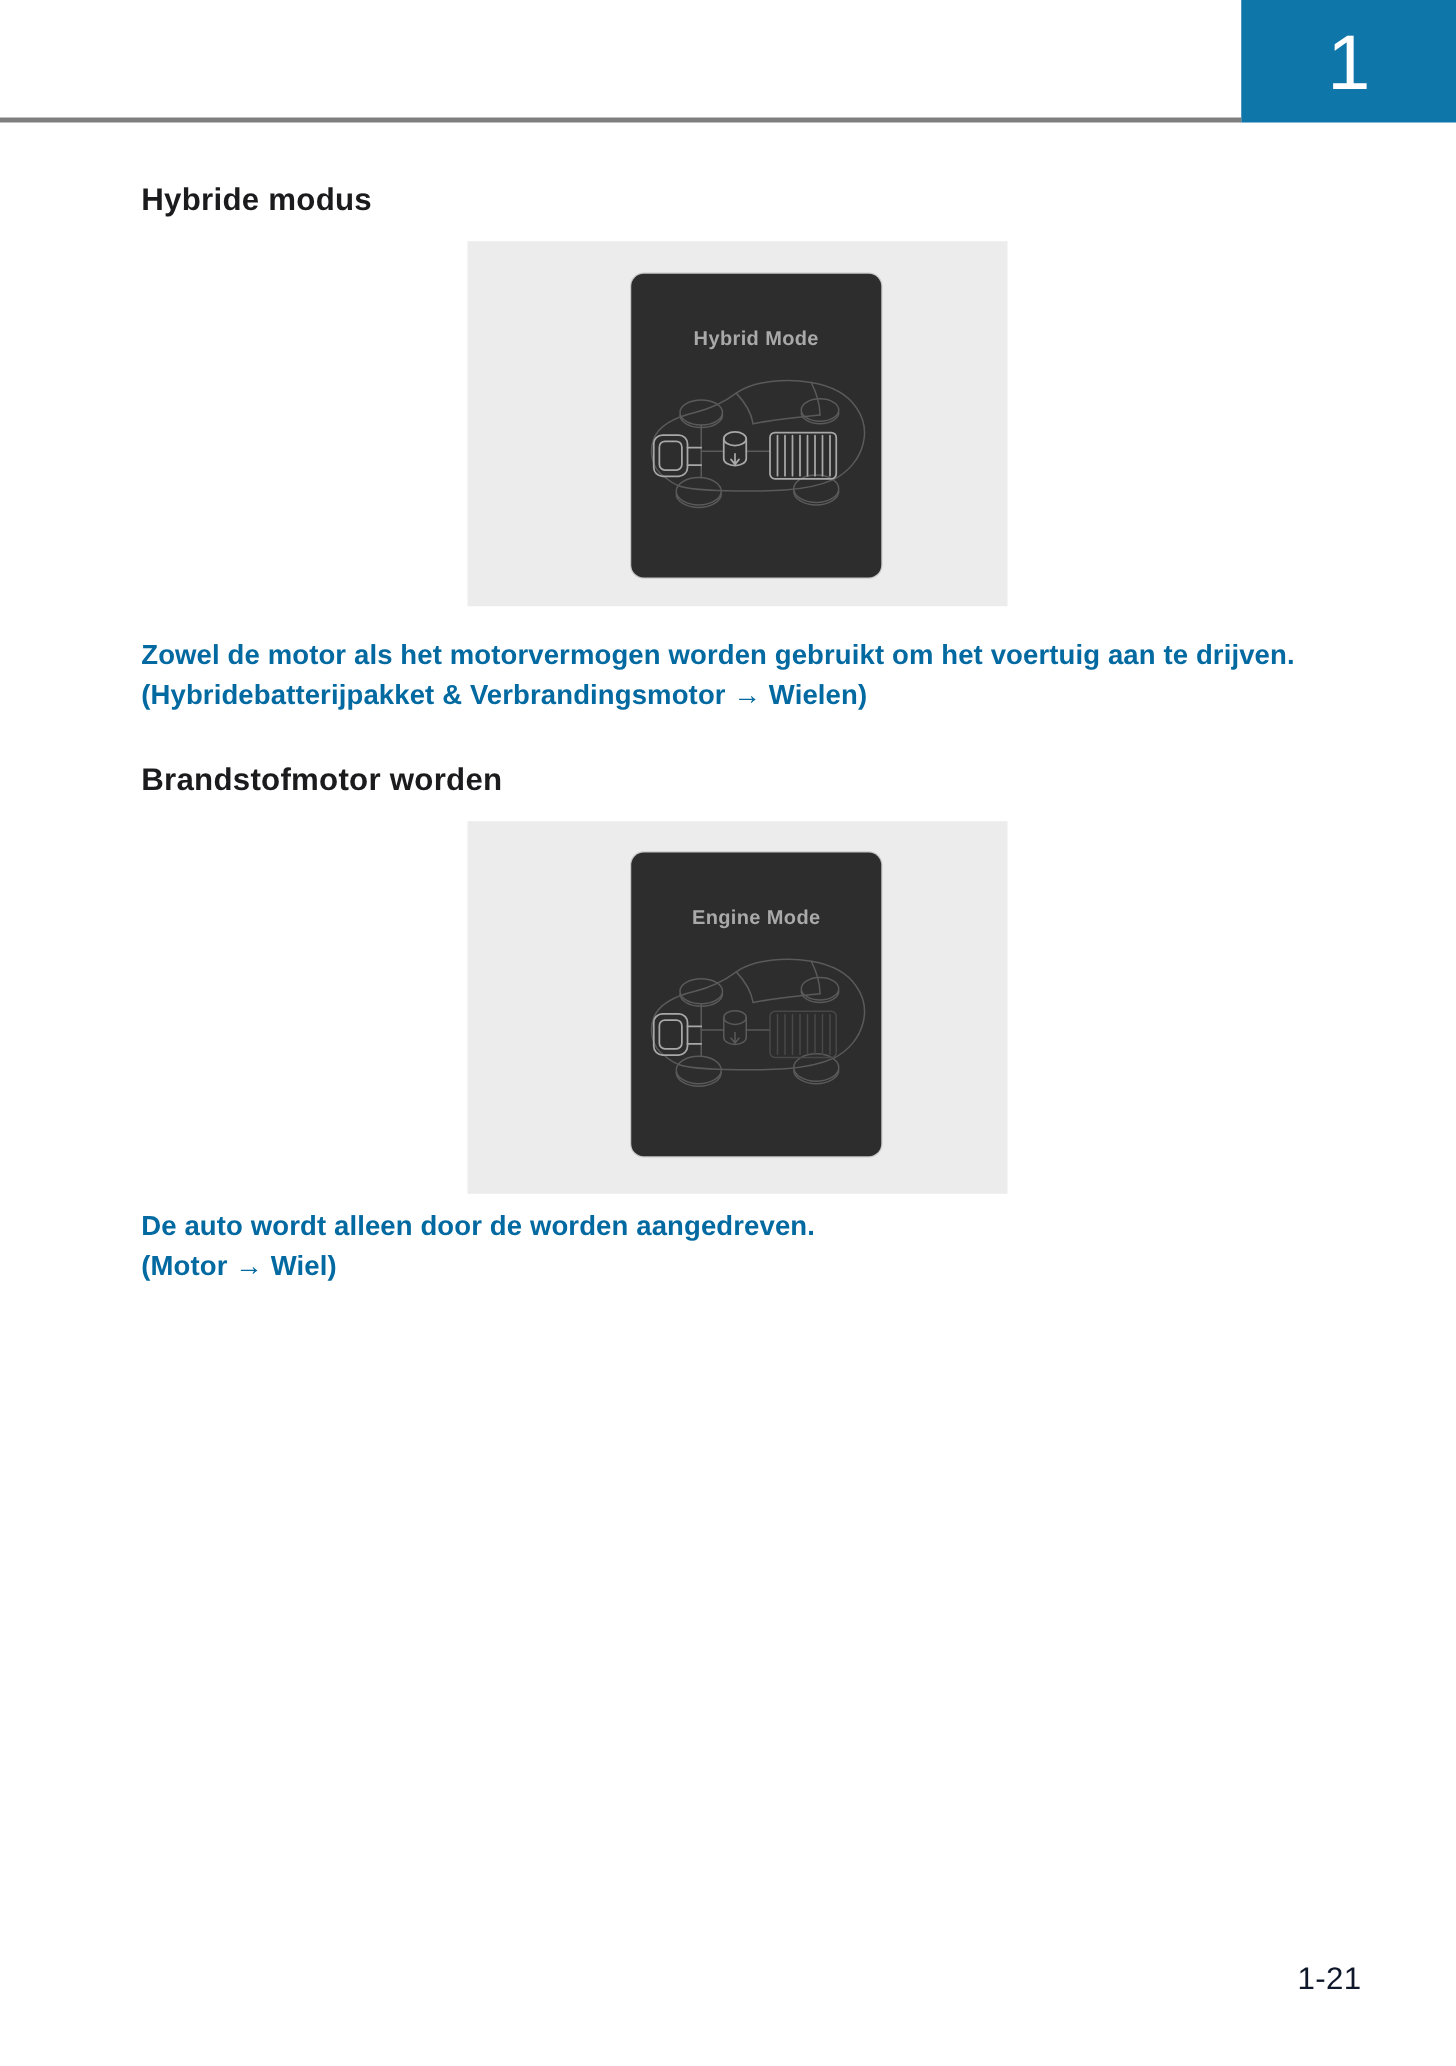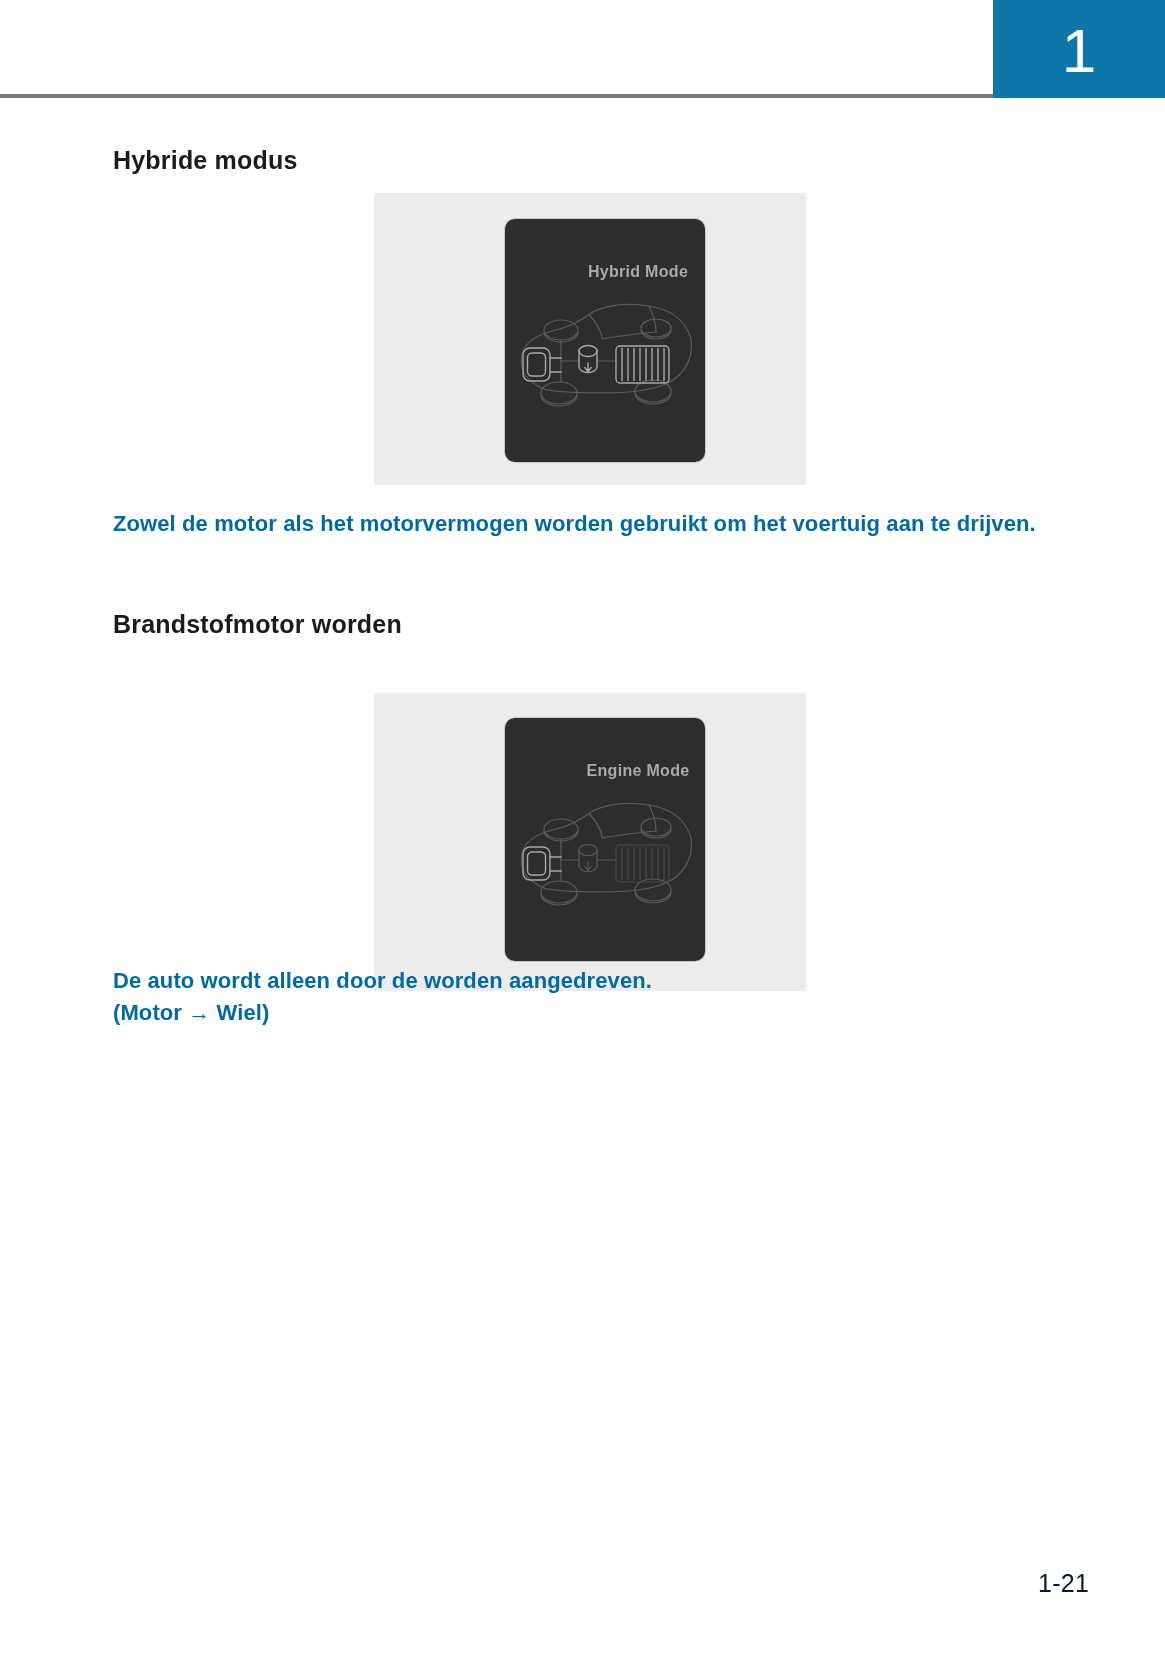--- a/index.html
+++ b/index.html
@@ -33,31 +33,31 @@
     margin:0;
   }
   .h1{top:146px;}
   .h2{top:610px;}
   
   .figure{
     position:absolute;left:374px;width:432px;height:292px;
     background:#ececec;
   }
   .fig1{top:193px;}
-  .fig2{top:693px;height:298px;}
+  .fig2{top:657px;height:298px;}
   .device-screen{
     position:absolute;left:131px;top:26px;width:200px;height:243px;
     background:#2d2d2d;border-radius:10px;
     box-shadow:0 0 0 1px rgba(0,0,0,0.15);
   }
   .fig2 .device-screen{top:25px;}
   .screen-title{
     position:absolute;left:0;top:44px;width:100%;
     text-align:center;
-    color:#a9a9a9;font-size:16px;font-weight:600;letter-spacing:0.3px;margin-left:33px;
+    color:#a9a9a9;font-size:16px;font-weight:600;letter-spacing:0.3px;
   }
   .car-illustration{
     position:absolute;left:5px;top:80px;width:190px;height:125px;
   }
   
   .car-illustration *{fill:none;stroke-width:1.2;stroke-linecap:round;stroke-linejoin:round;}
   .car-illustration .st{stroke:#5a5a5a;}
   .car-illustration g.st path,.car-illustration g.st rect,.car-illustration g.st ellipse{stroke:#5a5a5a;}
   .car-illustration g.hl path,.car-illustration g.hl rect,.car-illustration g.hl ellipse{stroke:#a8a8a8;stroke-width:1.4;}
   .car-illustration g.dim path,.car-illustration g.dim rect,.car-illustration g.dim ellipse{stroke:#484848;}
@@ -126,20 +126,21 @@
         </g>
         <g class="hl">
           <rect x="106" y="47" width="53" height="37" rx="4"></rect>
           <path d="M112,49.5 v32 M118,49.5 v32 M124,49.5 v32 M130,49.5 v32 M136,49.5 v32 M142,49.5 v32 M148,49.5 v32 M154,49.5 v32"></path>
         </g>
       </svg>
     </div>
   </div>
 
   <div class="body-line p1a">Zowel de motor als het motorvermogen worden gebruikt om het voertuig aan te drijven.</div>
+  <div class="body-line p1b">(Hybridebatterijpakket &amp; Verbrandingsmotor → Wielen)</div>
 
   <h2 class="sec-heading h2">Brandstofmotor worden</h2>
 
   <div class="figure fig2">
     <div class="device-screen">
       <div class="screen-title">Engine Mode</div>
       <svg class="car-illustration" viewBox="0 0 190 125" xmlns="http://www.w3.org/2000/svg">
         <g class="st">
           <path d="M21,82 C12,76 9,63 13,52 C17,42 29,35 46,31 C60,27.5 69,23 79,15.5 C93,5.5 119,3.5 139,7 C157,10 169,18 175,27 C181,35.5 183,46 180.5,56 C177.5,68 169,78.5 157,84.5 C145,90 132,92 118,93 C93,94.6 45,94 34,90 C28,88 24.5,85 21,82 Z"></path>
           <path d="M79,15.5 C87,24 91,31 92.5,40"></path>

